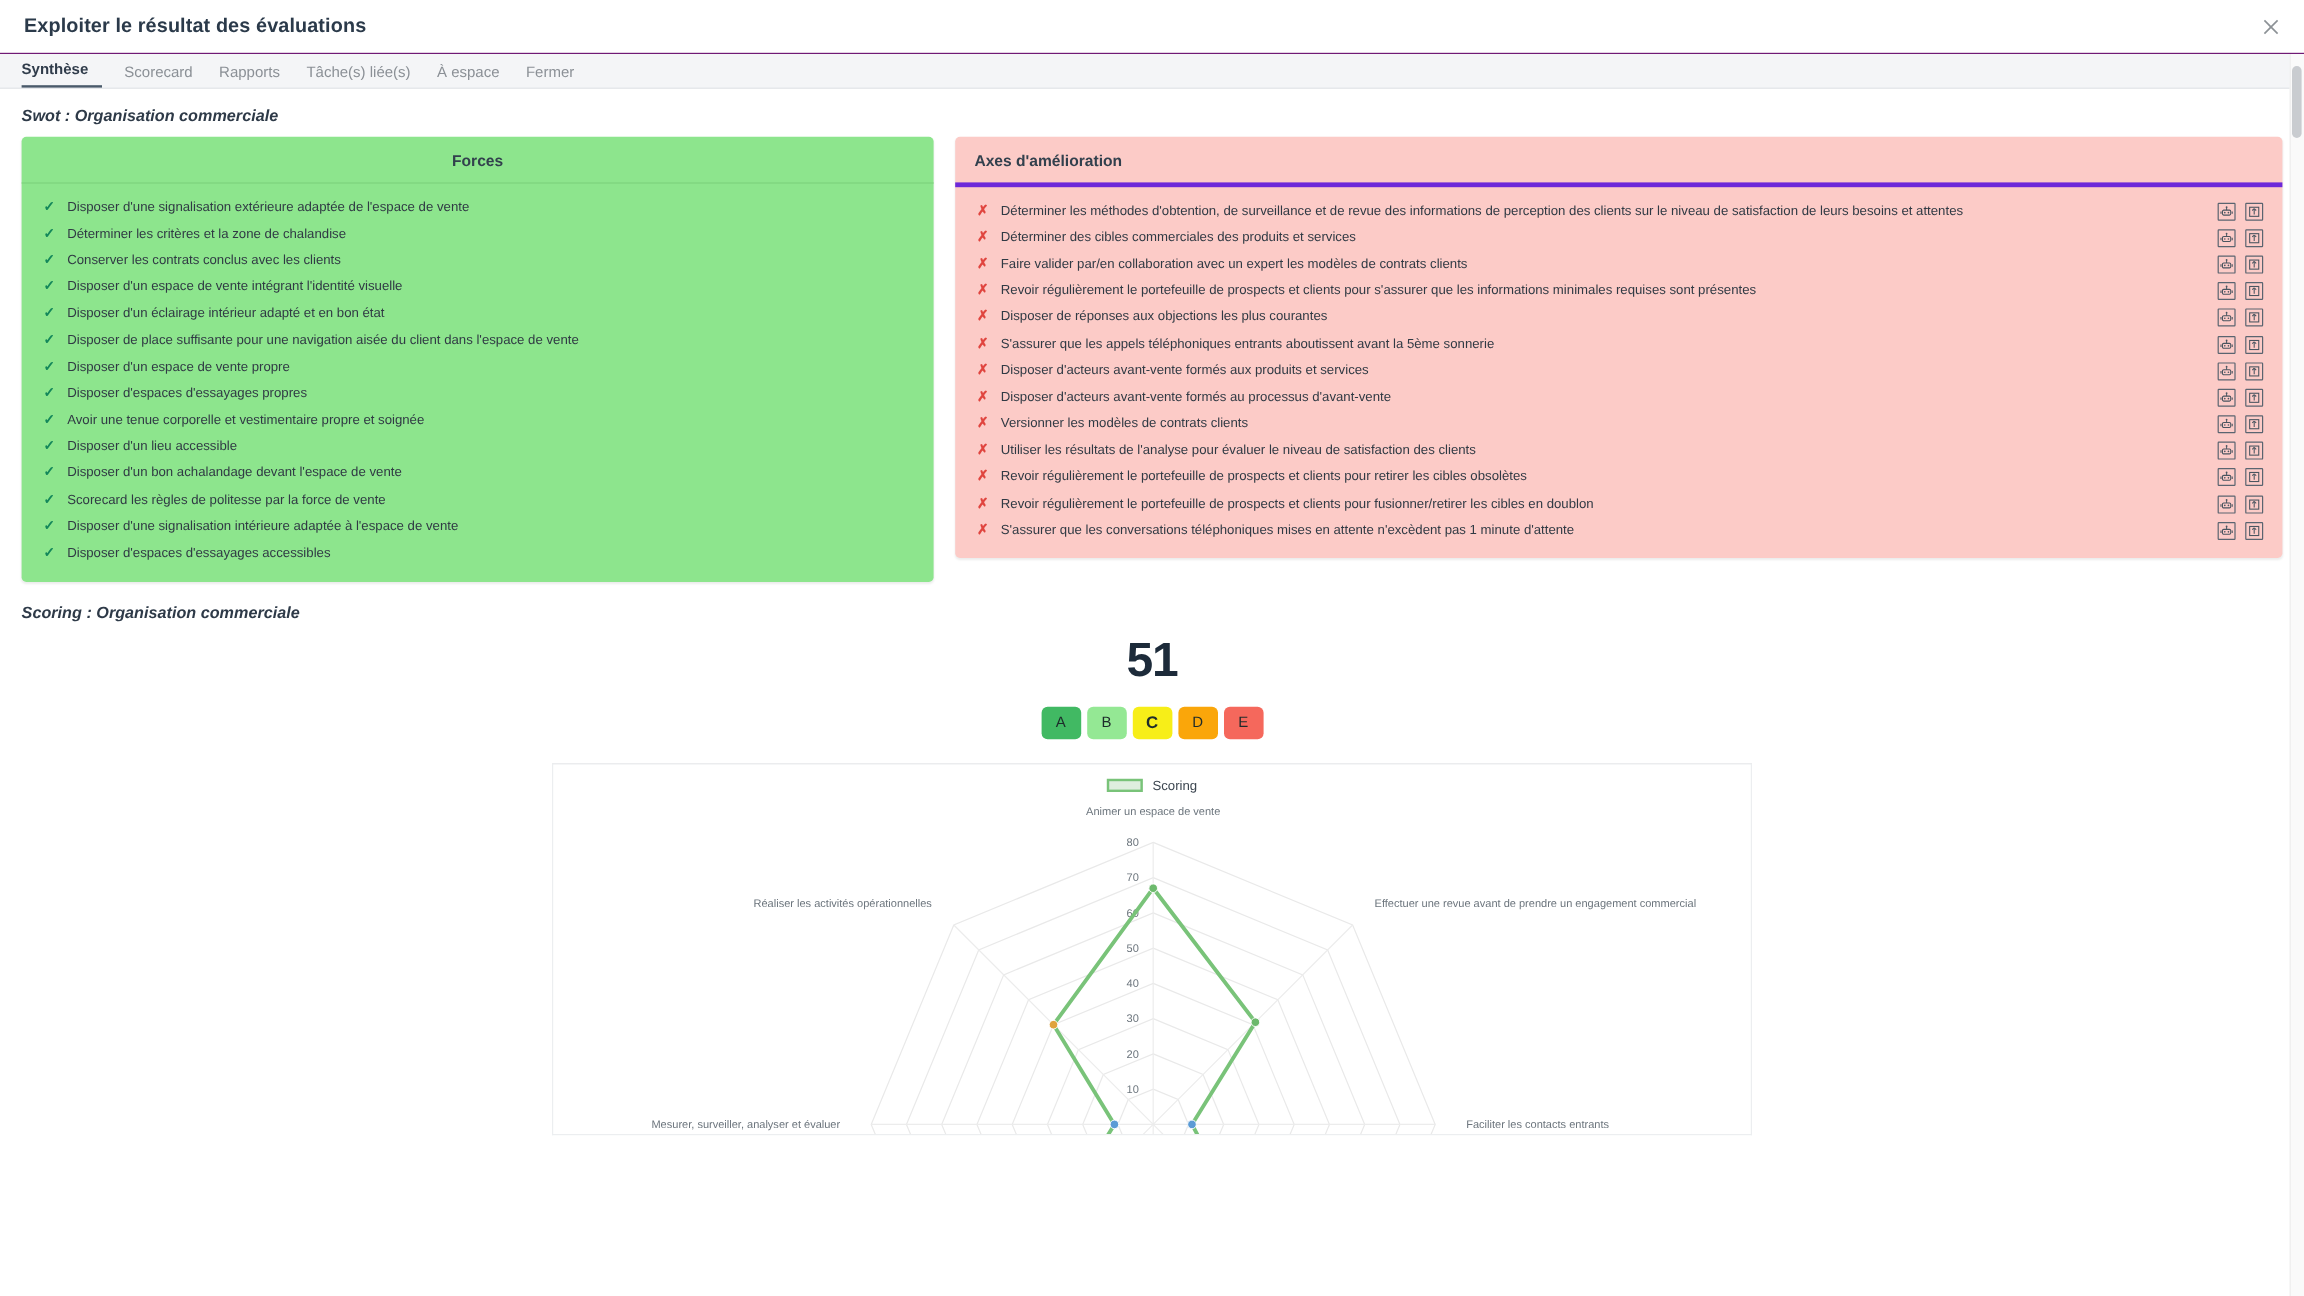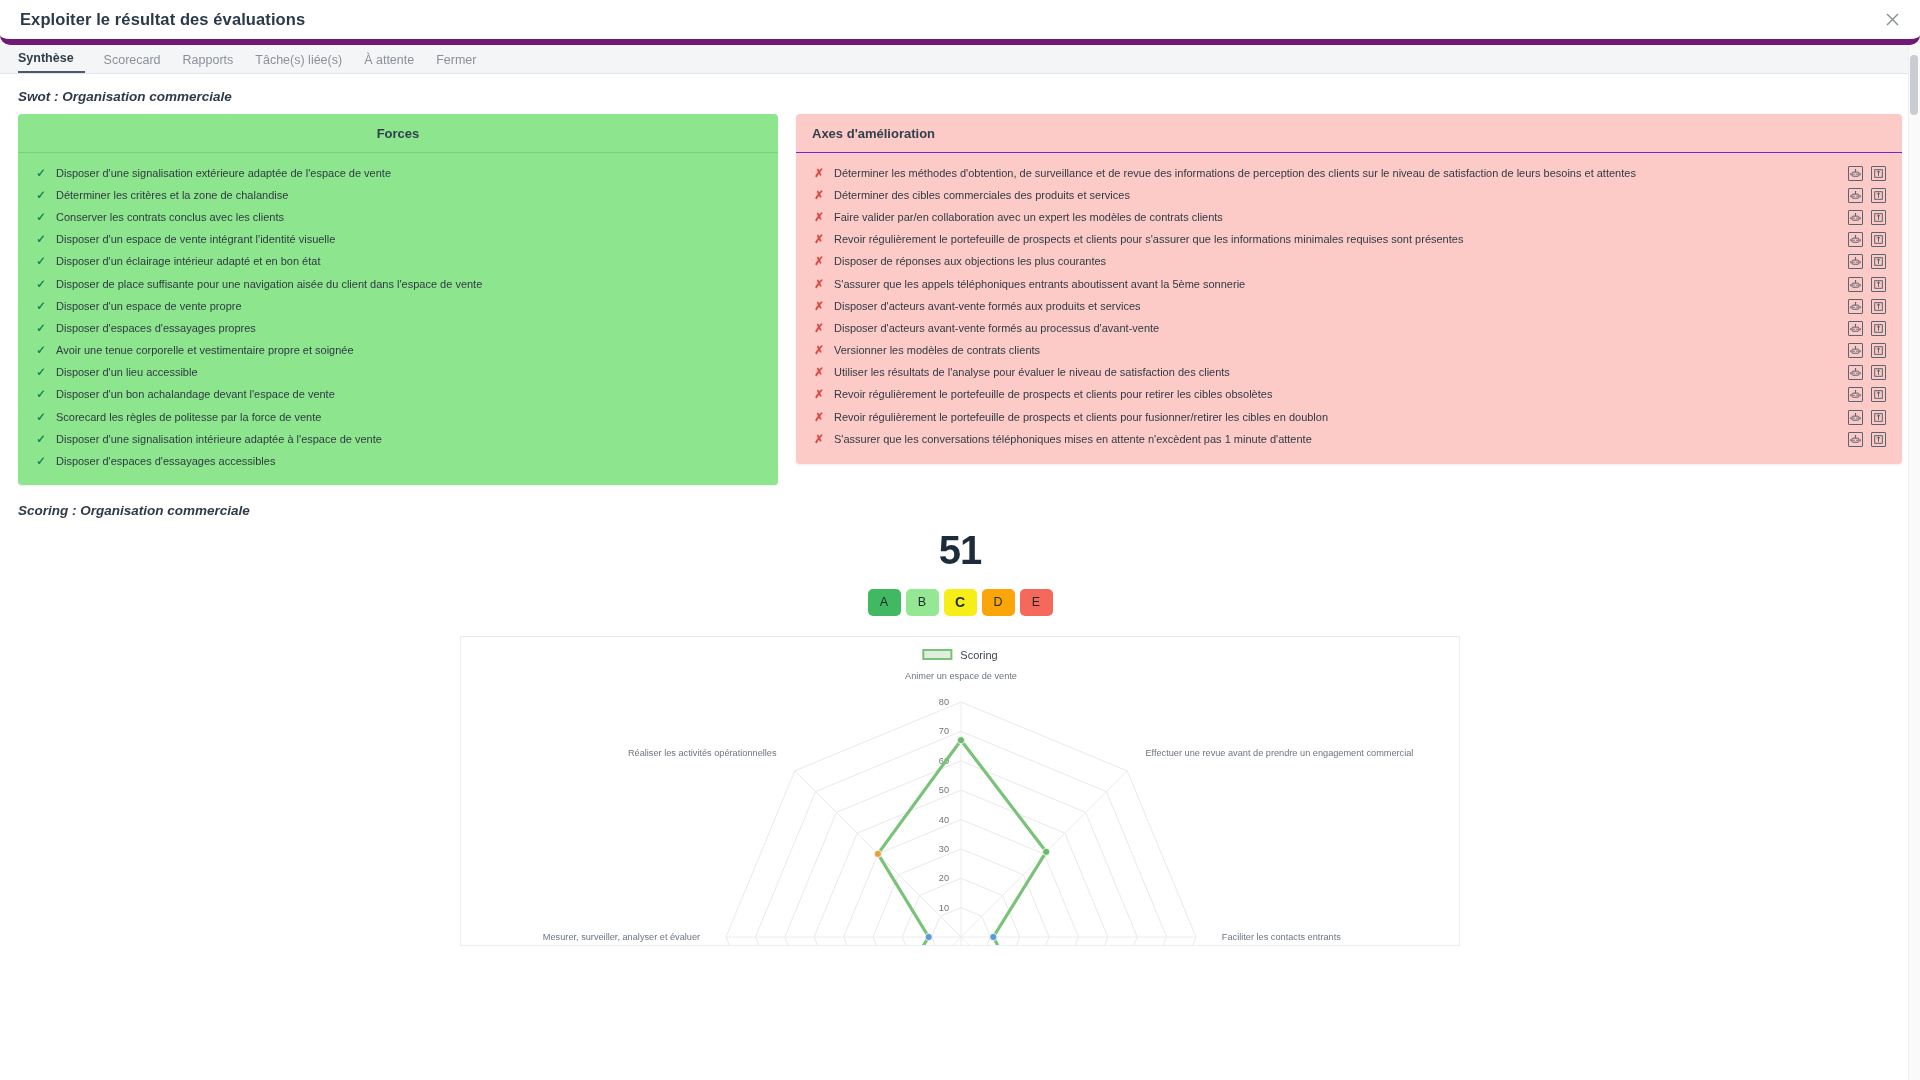--- a/index.html
+++ b/index.html
@@ -8,25 +8,24 @@
     background: #ffffff;
     font-family: "Liberation Sans", sans-serif;
     overflow: hidden;
   }
   .app { width: 1920px; height: 1080px; position: relative; background:#fff; }
 
   
   .titlebar {
     height: 45px; width: 100%;
     background: #ffffff;
-    border-bottom: 6px solid #701a75;
+    border-bottom: 1px solid #701a75;
     display: flex; align-items: center;
     padding: 0 20px;
     position: relative;
-    border-radius: 10px;
   }
   .titlebar .title {
     font-size: 16.5px; font-weight: bold; color: #2b3a4a;
     letter-spacing: 0.1px;
   }
   .close-icon {
     position: absolute; right: 16px; top: 50%; transform: translateY(-50%);
     width: 24px; height: 24px; cursor: pointer;
     display: flex; align-items: center; justify-content: center;
     color: #8c9196; font-size: 18px; line-height: 1;
@@ -72,21 +71,21 @@
     min-height: 350px;
     position: relative;
   }
   .panel.forces { background: #8de58d; max-width: 760px; }
   .panel.axes   { background: #fccbc7; }
   .panel-header {
     font-size: 13px; font-weight: bold; color: #32404d;
     padding: 12px 16px 11px 16px;
   }
   .panel.forces .panel-header { border-bottom: 1px solid #7dd27d; text-align: center; }
-  .panel.axes   .panel-header { border-bottom: 1px solid #6d28d9; }
+  .panel.axes   .panel-header { border-bottom: 4px solid #6d28d9; }
   .panel-body { padding: 9px 0 12px 0; }
 
   .item {
     display: flex; align-items: center;
     font-size: 11px; color: #303a44;
     padding: 3.6px 16px;
     line-height: 15px;
     position: relative;
   }
   .item .mark {
@@ -164,21 +163,21 @@
         <line x1="12" y1="1" x2="1" y2="12" stroke="#8c9196" stroke-width="1.4"></line>
       </svg>
     </div>
   </div>
 
   <div class="tabbar" id="tabbar">
       <div class="tab active">Synthèse</div>
       <div class="tab">Scorecard</div>
       <div class="tab">Rapports</div>
       <div class="tab">Tâche(s) liée(s)</div>
-      <div class="tab">À attente</div>
+      <div class="tab">À espace</div>
       <div class="tab">Fermer</div>
     </div>
 
   <div class="content">
 
     <div class="section-title">Swot : Organisation commerciale</div>
 
     <div class="swot-row">
 
       <div class="panel forces">

